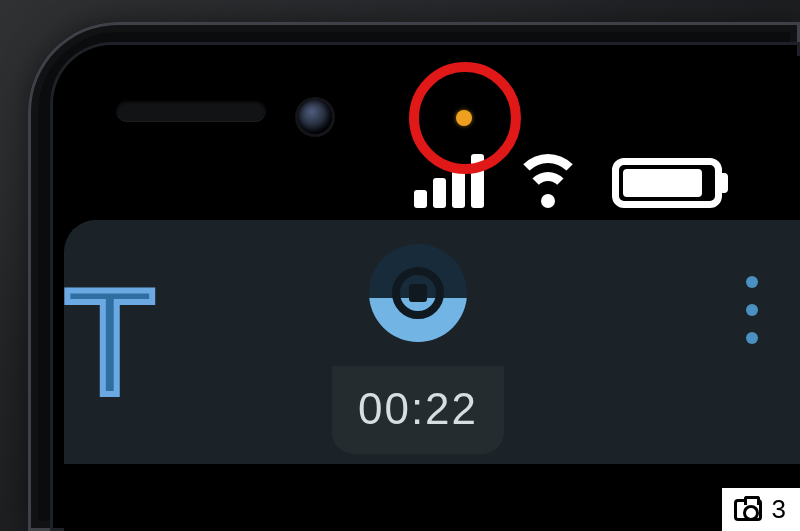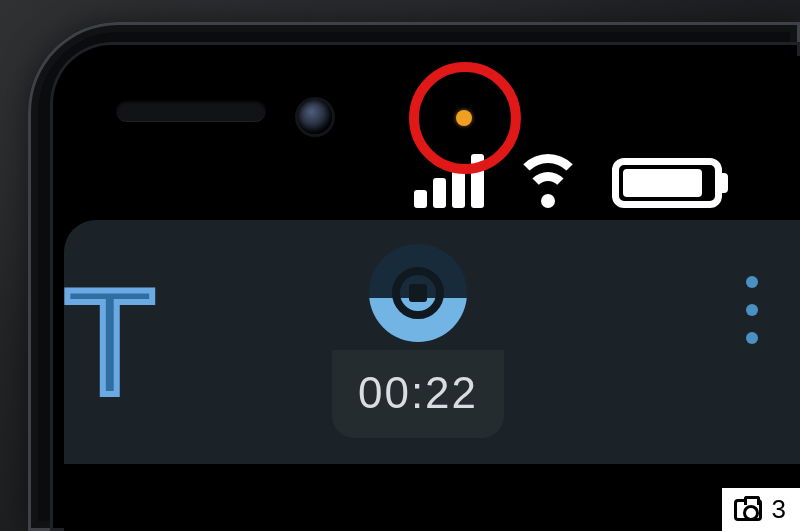--- a/index.html
+++ b/index.html
@@ -46,21 +46,21 @@
     .battery { position: relative; width: 110px; height: 50px; border: 7px solid #fff; border-radius: 12px; }
     .battery::after { content:""; position:absolute; right:-13px; top:50%; width:8px; height:20px; margin-top:-10px; background:#fff; border-radius: 0 4px 4px 0; }
     .battery .fill { position:absolute; left:4px; top:4px; bottom:4px; width: 82%; background:#fff; border-radius:4px; }
 
     
     .appbar { position: absolute; left: 0; top: 164px; width: 100%; height: 244px; background: #1c2328; border-radius: 32px 0 0 0; }
 
     .app-letter { position:absolute; left: 0; top: 36px; font-size: 150px; font-weight: 400; color: #2f6ea0; text-shadow: 0 0 0 transparent; -webkit-text-stroke: 6px #6aa9e2; letter-spacing: 4px; }
 
     
-    .rec-wrap { position:absolute; left: 264px; top: 24px; width: 180px; display:flex; flex-direction:column; align-items:center; }
+    .rec-wrap { position:absolute; left: 264px; top: 24px; width: 180px; display:flex; flex-direction:column; align-items:center;gap:16px; }
     .rec-btn { width: 98px; height: 98px; border-radius: 50%; background: #182b3a; display:flex; align-items:center; justify-content:center; position:relative; overflow:hidden; }
     .rec-btn::after { content:""; position:absolute; left:0; right:0; bottom:0; height:45%; background:#72b5e4; }
     .rec-inner-ring { position:relative; z-index:2; width:52px; height:52px; border:8px solid #10191f; border-radius:50%; display:flex; align-items:center; justify-content:center; }
     .rec-stop { width:18px; height:18px; background:#10191f; border-radius:3px; }
 
     .time-bubble { margin-top: 8px; background: #242c30; padding: 18px 26px 20px; border-radius: 0 0 22px 22px; color:#d7dde1; font-size: 44px; letter-spacing: 2px; font-weight: 300; }
 
     .kebab { position:absolute; right: 42px; top: 56px; display:flex; flex-direction:column; gap: 16px; }
     .kebab span { width:12px; height:12px; border-radius:50%; background:#4a90c2; }
 

